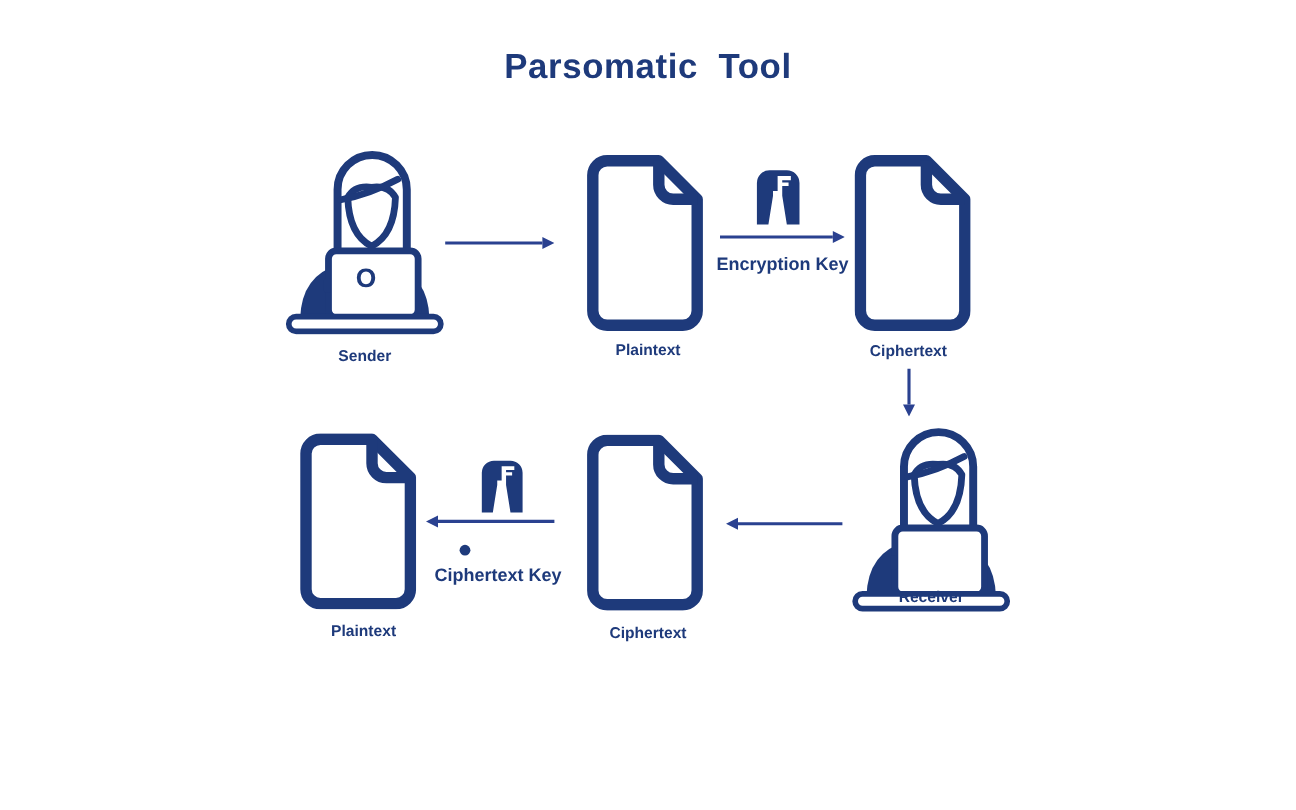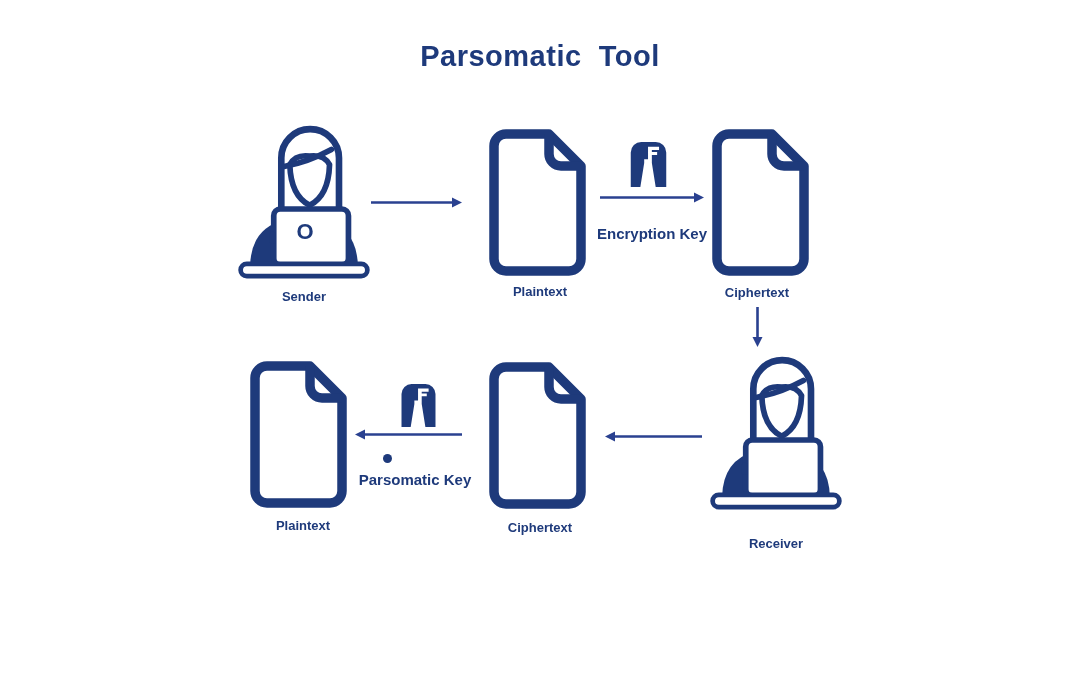--- a/index.html
+++ b/index.html
@@ -109,55 +109,55 @@
     </svg>
   <div class="lbl" style="left:475px;top:284px;width:130px">Plaintext</div>
 
   <svg class="abs" style="left:629px;top:141px" width="39" height="47" viewBox="0 0 39 49">
       <use href="#sym-key"></use>
     </svg>
   <svg class="abs" style="left:599px;top:191px" width="105" height="13" viewBox="0 0 105 13">
     <line class="ar-line" x1="1" y1="6.5" x2="95" y2="6.5" stroke-width="2.6"></line>
     <path class="ar-head" d="M95,1.5 L105,6.5 L95,11.5 Z"></path>
   </svg>
-  <div class="lbl lbl-sm" style="left:582px;top:225px;width:140px">Encryption Key</div>
+  <div class="lbl lbl-sm" style="left:582px;top:212px;width:140px">Encryption Key</div>
 
   <svg class="abs" style="left:712px;top:129px" width="97" height="147" viewBox="0 0 97 147">
       <use href="#sym-doc"></use>
     </svg>
   <div class="lbl" style="left:692px;top:285px;width:130px">Ciphertext</div>
 
   <svg class="abs" style="left:751px;top:307px" width="13" height="40" viewBox="0 0 13 40">
     <line class="ar-line" x1="6.5" y1="0" x2="6.5" y2="30" stroke-width="2.6"></line>
     <path class="ar-head" d="M1.5,30 L6.5,40 L11.5,30 Z"></path>
   </svg>
 
   <svg class="abs" style="left:705px;top:353px" width="142" height="157" viewBox="0 0 150 166">
       <use href="#sym-person"></use>
     </svg>
-  <div class="lbl" style="left:705px;top:536px;width:142px">Receiver</div>
+  <div class="lbl" style="left:705px;top:490px;width:142px">Receiver</div>
 
   <svg class="abs" style="left:605px;top:430px" width="98" height="13" viewBox="0 0 98 13">
     <path class="ar-head" d="M10,1.5 L0,6.5 L10,11.5 Z"></path>
     <line class="ar-line" x1="10" y1="6.5" x2="97" y2="6.5" stroke-width="2.6"></line>
   </svg>
 
   <svg class="abs" style="left:489px;top:362px" width="97" height="147" viewBox="0 0 97 147">
       <use href="#sym-doc"></use>
     </svg>
   <div class="lbl" style="left:475px;top:520px;width:130px">Ciphertext</div>
 
   <svg class="abs" style="left:400px;top:383px" width="37" height="45" viewBox="0 0 39 49">
       <use href="#sym-key"></use>
     </svg>
   <svg class="abs" style="left:355px;top:428px" width="108" height="13" viewBox="0 0 108 13">
     <path class="ar-head" d="M10,1.5 L0,6.5 L10,11.5 Z"></path>
     <line class="ar-line" x1="10" y1="6.5" x2="107" y2="6.5" stroke-width="2.6"></line>
   </svg>
   <div class="dot" style="left:383px;top:454px"></div>
-  <div class="lbl lbl-sm" style="left:345px;top:471px;width:140px">Parsomatic Key</div>
+  <div class="lbl lbl-sm" style="left:345px;top:471px;width:140px">Ciphertext Key</div>
 
   <svg class="abs" style="left:250px;top:361px" width="97" height="147" viewBox="0 0 97 147">
       <use href="#sym-doc"></use>
     </svg>
   <div class="lbl" style="left:238px;top:518px;width:130px">Plaintext</div>
 
 </div>
 
 </body></html>

